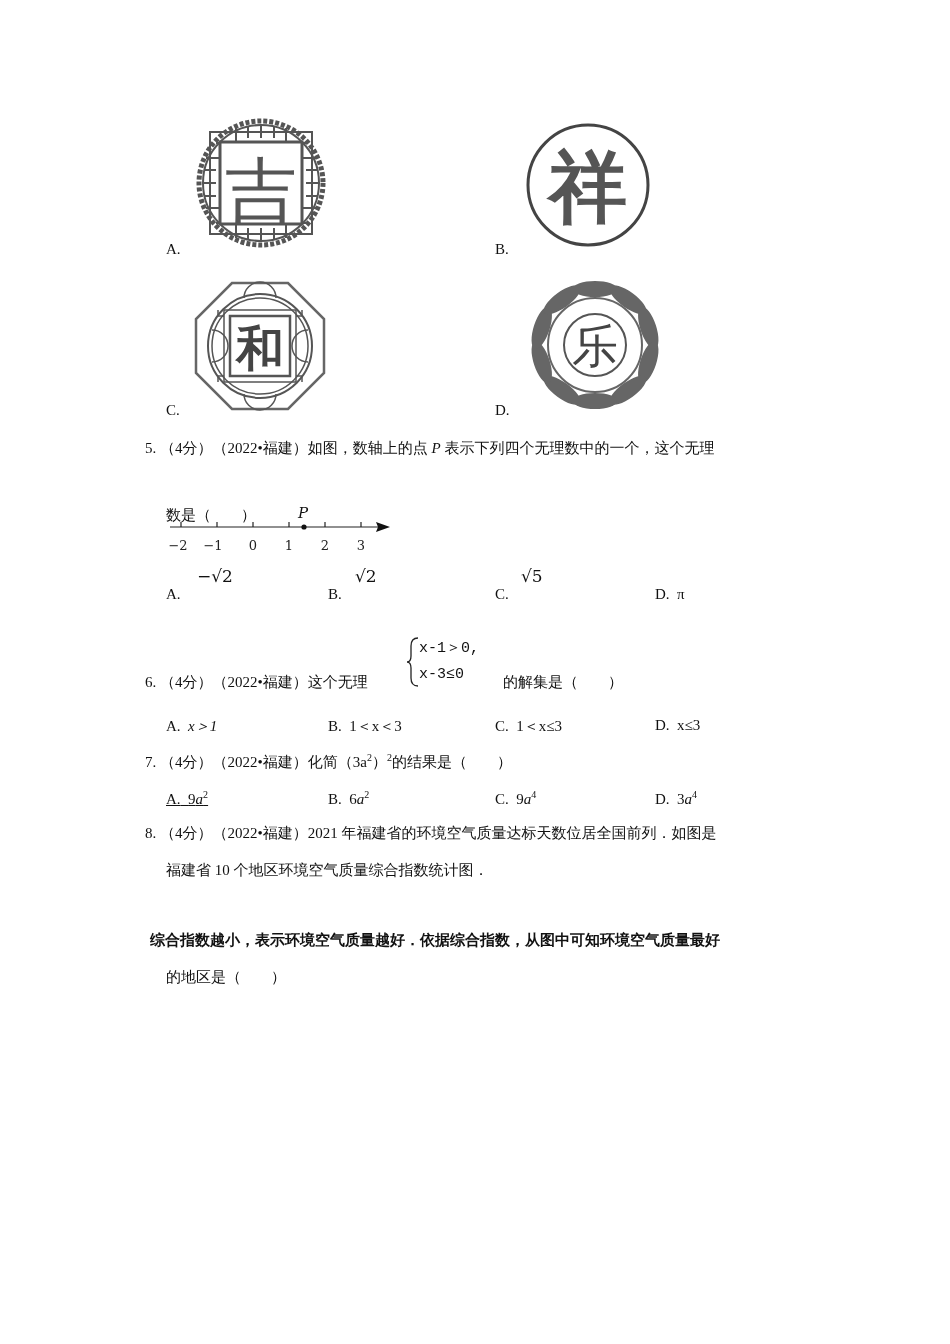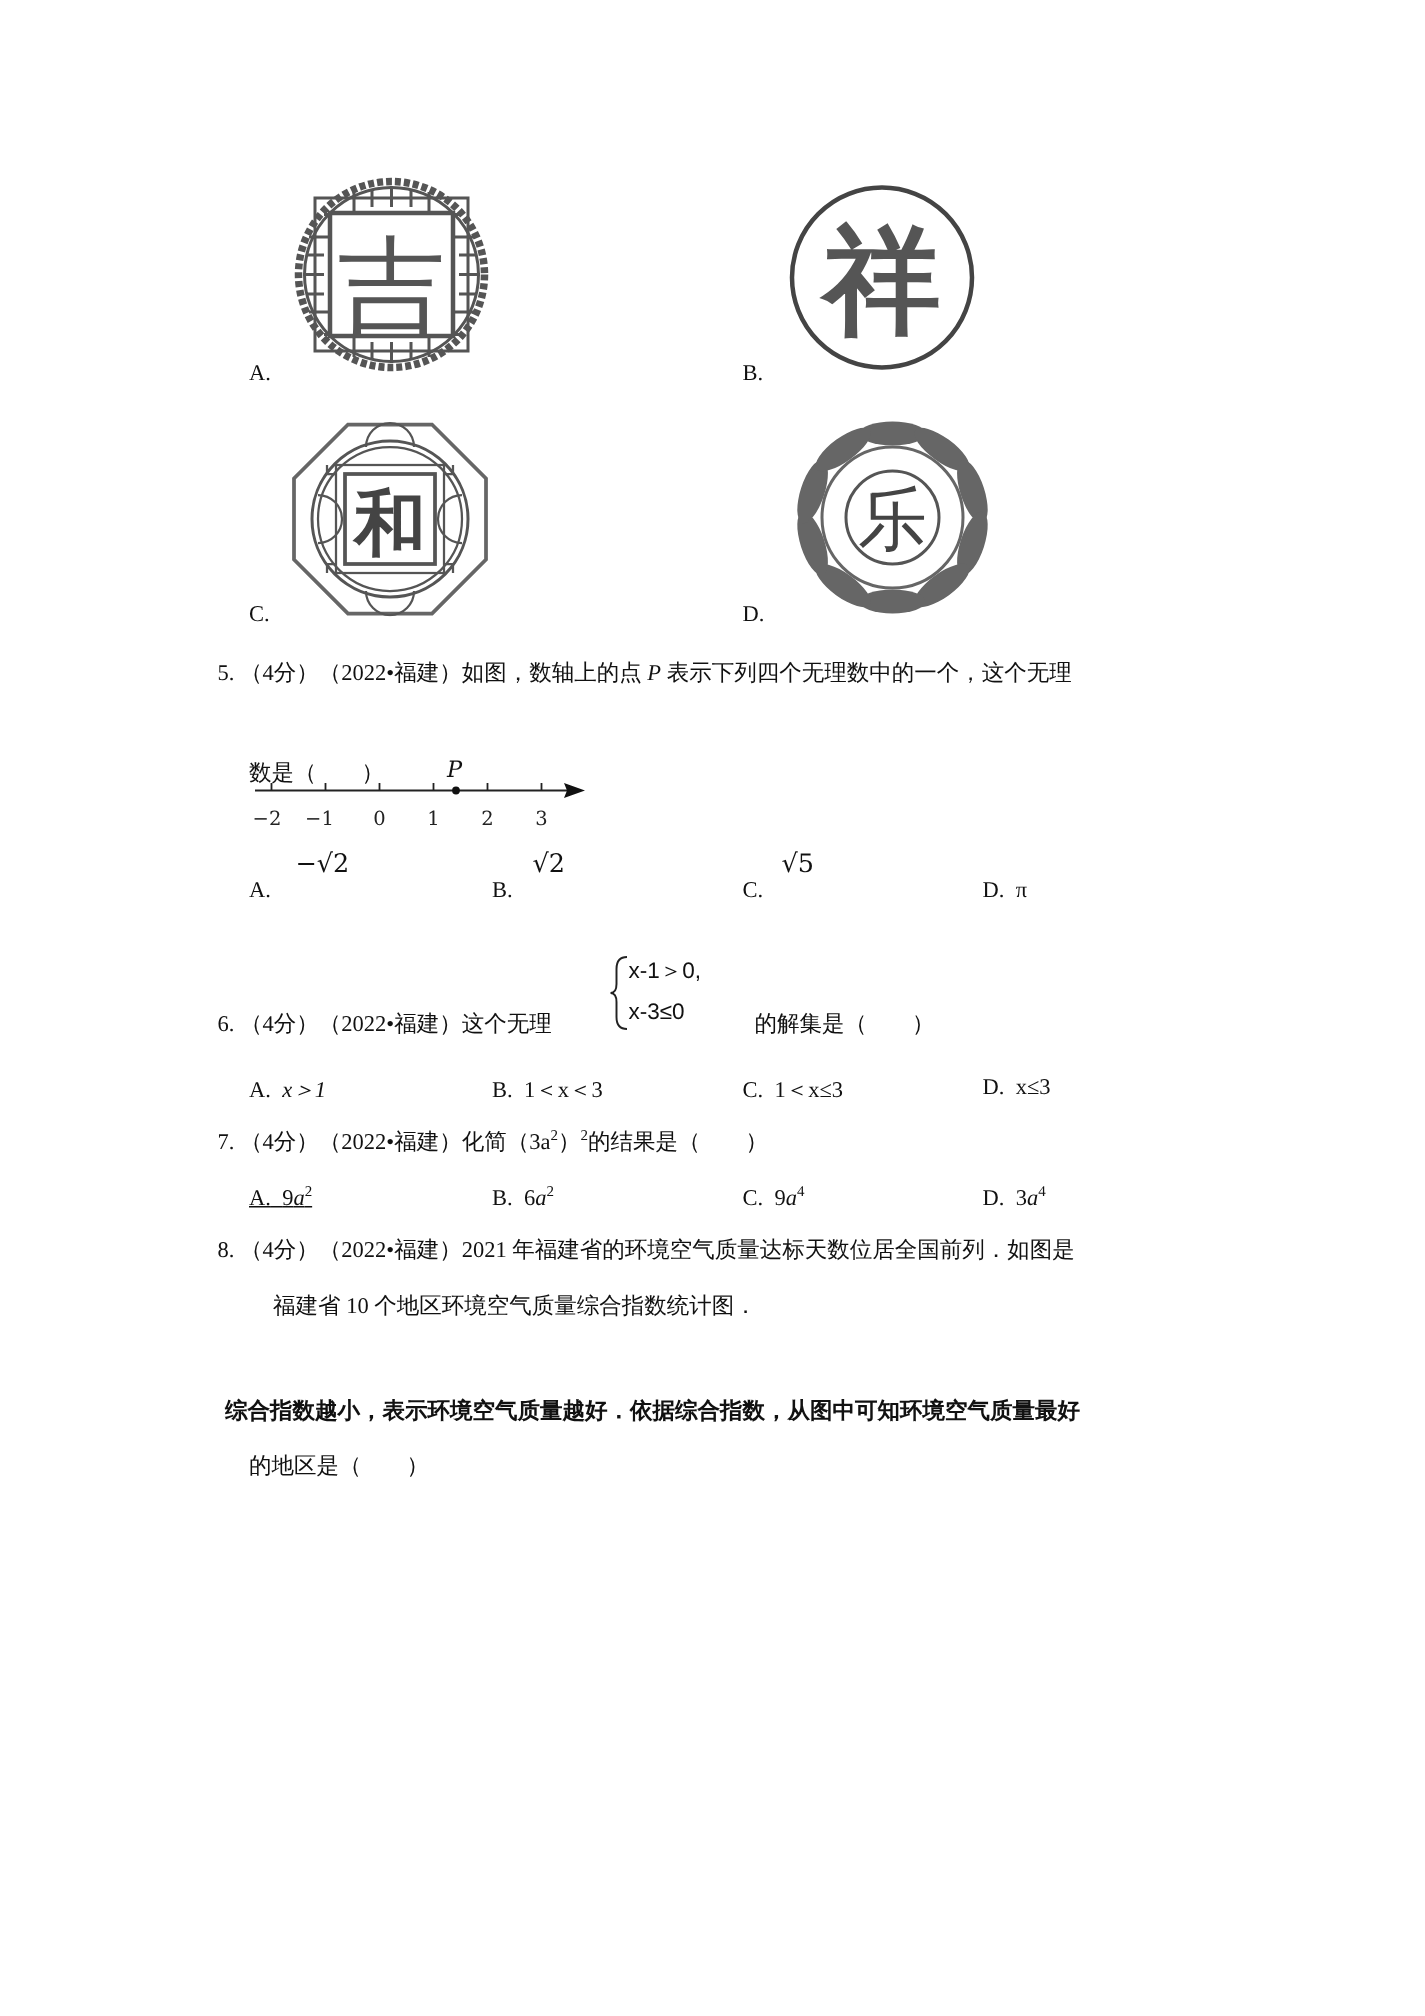--- a/index.html
+++ b/index.html
@@ -4,21 +4,21 @@
 <style>
   html, body { margin: 0; padding: 0; background: #ffffff; }
   body { width: 950px; height: 1344px; position: relative; overflow: hidden;
          font-family: "Liberation Serif", "DejaVu Serif", serif; color: #111; font-size: 15px; }
   .abs { position: absolute; }
   .lbl { font-size: 15px; }
   .q { font-size: 15px; white-space: nowrap; }
   i.v { font-style: italic; }
   .emb { position: absolute; }
   .opt { position: absolute; font-size: 15px; white-space: nowrap; }
-  .mono { font-family: Liberation Sans, sans-serif; font-size: 15px; }
+  .mono { font-family: Liberation Mono, monospace; font-size: 15px; }
   sup { font-size: 10px; vertical-align: 6px; }
 </style>
 </head>
 <body>
 
 <div class="emb" style="left:196px;top:118px;width:130px;height:130px;">
   <svg width="130" height="130" viewBox="0 0 130 130">
     <circle cx="65" cy="65" r="62" fill="none" stroke="#555" stroke-width="5" stroke-dasharray="4 2"></circle>
     <circle cx="65" cy="65" r="58" fill="none" stroke="#555" stroke-width="2"></circle>
     <g stroke="#555" stroke-width="2" fill="none">
@@ -145,15 +145,15 @@
 
 <div class="opt" style="left:166px;top:789px;text-decoration:underline;"><span>A.</span>&nbsp;&nbsp;<span>9</span><i>a</i><sup>2</sup></div>
 <div class="opt" style="left:328px;top:789px;"><span>B.</span>&nbsp;&nbsp;<span>6</span><i>a</i><sup>2</sup></div>
 <div class="opt" style="left:495px;top:789px;"><span>C.</span>&nbsp;&nbsp;<span>9</span><i>a</i><sup>4</sup></div>
 <div class="opt" style="left:655px;top:789px;"><span>D.</span>&nbsp;&nbsp;<span>3</span><i>a</i><sup>4</sup></div>
 
 <div class="abs q" style="left:145px;top:824px;">
   <span>8.</span>
   <span>（4分）</span><span>（2022•福建）</span><span>2021 年福建省的环境空气质量达标天数位居全国前列．如图是</span>
 </div>
-<div class="abs q" style="left:166px;top:861px;margin-left:16px;">福建省 10 个地区环境空气质量综合指数统计图．</div>
+<div class="abs q" style="left:166px;top:861px;">福建省 10 个地区环境空气质量综合指数统计图．</div>
 <div class="abs q" style="left:150px;top:931px;font-weight:bold;">综合指数越小，表示环境空气质量越好．依据综合指数，从图中可知环境空气质量最好</div>
 <div class="abs q" style="left:166px;top:968px;">的地区是（　　）</div>
 
 </body></html>

